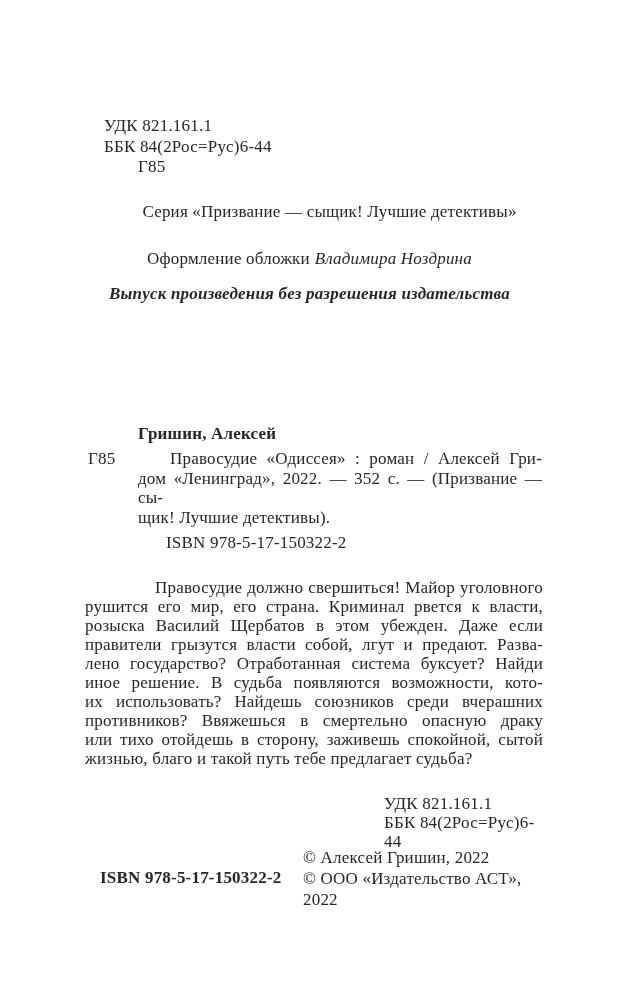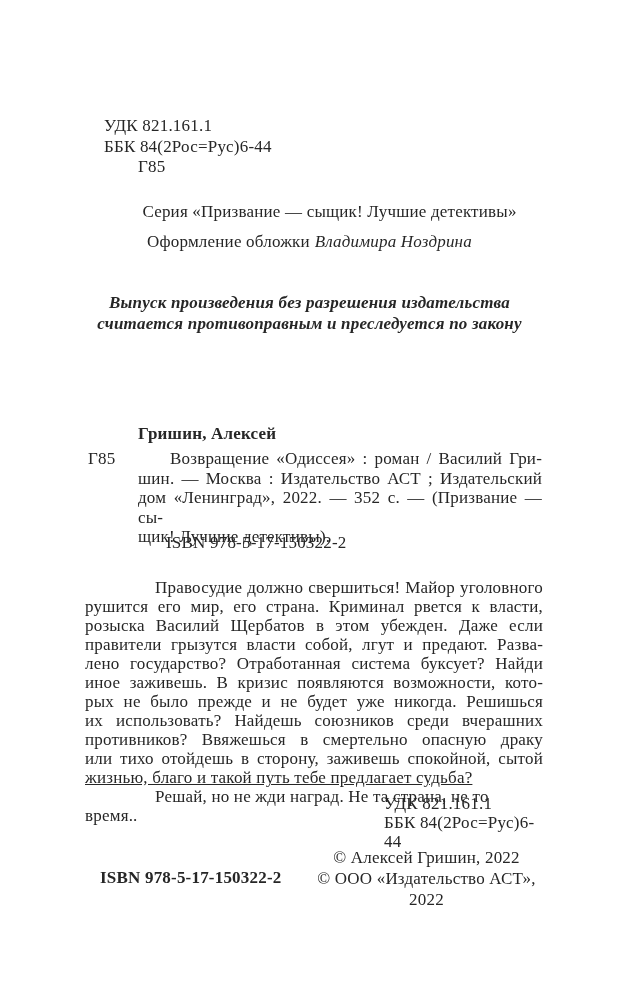--- a/index.html
+++ b/index.html
@@ -15,46 +15,46 @@
     letter-spacing: 0.2px;
     overflow: hidden;
   }
   .abs { position: absolute; }
 
   .imprint-top { left: 104px; top: 116px; line-height: 20.5px; }
   .imprint-top .code-line { padding-left: 34px; }
 
   .series-line { left: 0; top: 202px; width: 619px; text-align: center; margin-left: 20px; }
 
-  .cover-credit { left: 0; top: 232px; width: 619px; text-align: center; }
+  .cover-credit { left: 0; top: 249px; width: 619px; text-align: center; }
   .cover-credit .designer { font-style: italic; margin-left: 0.28em; }
 
   .legal-notice {
-    left: 0; top: 293px; width: 619px; text-align: center;
+    left: 0; top: 284px; width: 619px; text-align: center;
     font-weight: 700; font-style: italic; line-height: 20.5px;
   }
 
   .catalog-heading { left: 138px; top: 424px; font-weight: 700; }
   .catalog-code { left: 88px; top: 449px; }
   .catalog-desc { left: 138px; top: 449px; width: 404px; line-height: 19.5px; }
   .catalog-desc div { text-align: justify; text-align-last: justify; }
   .catalog-desc div:first-child { text-indent: 32px; }
   .catalog-desc div:last-child { text-align-last: left; }
 
   .catalog-isbn { left: 166px; top: 533px; }
 
   .annotation { left: 85px; top: 565px; width: 458px; line-height: 19px; margin-top: 13px; }
   .annotation-p1 div { text-align: justify; text-align-last: justify; }
   .annotation-p1 div:first-child { text-indent: 70px; }
-  .annotation-p1 div:last-child { text-align-last: left; text-decoration: underline; }
+  .annotation-p1 div:last-child { text-align-last: left; }
   .annotation-close { text-indent: 70px; }
 
   .imprint-bottom { left: 384px; top: 794px; line-height: 19px; }
 
-  .copyrights { left: 303px; top: 847px; line-height: 21px; text-align: center; }
+  .copyrights { left: 303px; top: 847px; line-height: 21px; }
 
   .isbn-footer { left: 100px; top: 868px; font-weight: 700; }
 </style>
 </head>
 <body>
 
 <div id="page">
 
   <div class="abs imprint-top">
     <div>УДК 821.161.1</div>
@@ -63,51 +63,47 @@
   </div>
 
   <div class="abs series-line">Серия «Призвание — сыщик! Лучшие детективы»</div>
 
   <div class="abs cover-credit">
     <span>Оформление обложки</span><span class="designer">Владимира Ноздрина</span>
   </div>
 
   <div class="abs legal-notice">
       <div>Выпуск произведения без разрешения издательства</div>
-      <div>считается противоправным и преследуется по закону</div>
     </div>
 
   <div class="abs catalog-heading">Гришин, Алексей</div>
 
   <div class="abs catalog-code">Г85</div>
 
   <div class="abs catalog-desc">
-      <div>Возвращение «Одиссея» : роман / Василий Гри-</div>
-      <div>шин. — Москва : Издательство АСТ ; Издательский</div>
+      <div>Правосудие «Одиссея» : роман / Алексей Гри-</div>
       <div>дом «Ленинград», 2022. — 352 с. — (Призвание — сы-</div>
       <div>щик! Лучшие детективы).</div>
     </div>
 
   <div class="abs catalog-isbn">ISBN 978-5-17-150322-2</div>
 
   <div class="abs annotation">
     <div class="annotation-p1">
         <div>Правосудие должно свершиться! Майор уголовного</div>
         <div>рушится его мир, его страна. Криминал рвется к власти,</div>
         <div>розыска Василий Щербатов в этом убежден. Даже если</div>
         <div>правители грызутся власти собой, лгут и предают. Разва-</div>
         <div>лено государство? Отработанная система буксует? Найди</div>
-        <div>иное заживешь. В кризис появляются возможности, кото-</div>
-        <div>рых не было прежде и не будет уже никогда. Решишься</div>
+        <div>иное решение. В судьба появляются возможности, кото-</div>
         <div>их использовать? Найдешь союзников среди вчерашних</div>
         <div>противников? Ввяжешься в смертельно опасную драку</div>
         <div>или тихо отойдешь в сторону, заживешь спокойной, сытой</div>
         <div>жизнью, благо и такой путь тебе предлагает судьба?</div>
       </div>
-    <div class="annotation-close">Решай, но не жди наград. Не та страна, не то время..</div>
   </div>
 
   <div class="abs imprint-bottom">
     <div>УДК 821.161.1</div>
     <div>ББК 84(2Рос=Рус)6-44</div>
   </div>
 
   <div class="abs copyrights">
       <div>© Алексей Гришин, 2022</div>
       <div>© ООО «Издательство АСТ», 2022</div>

